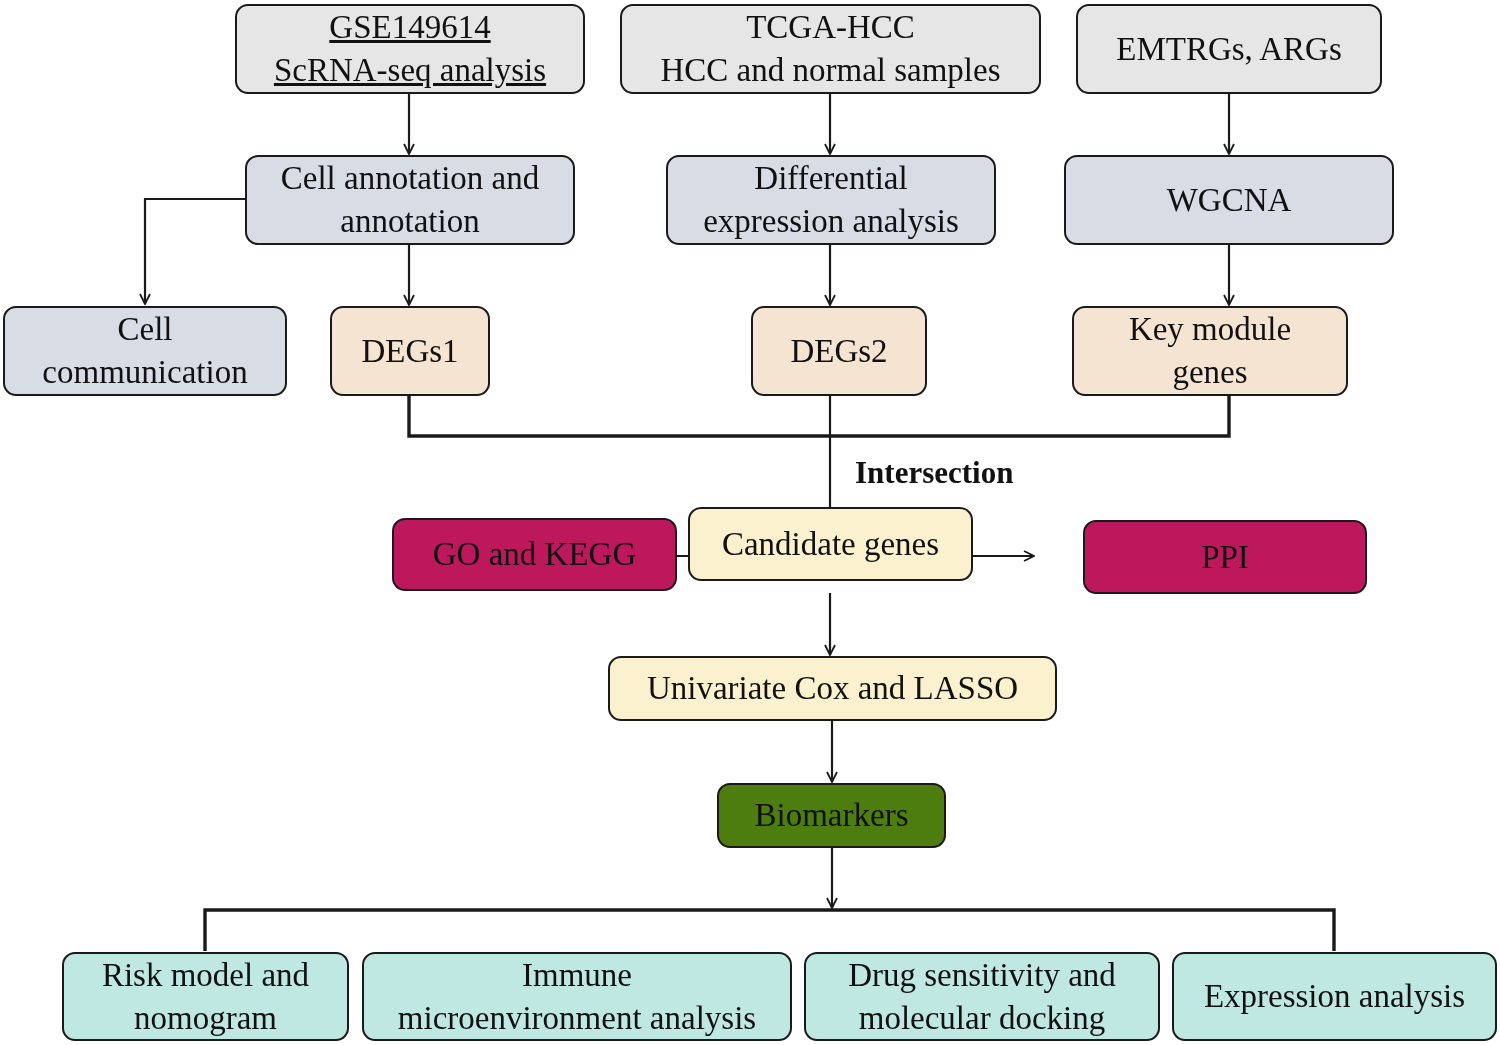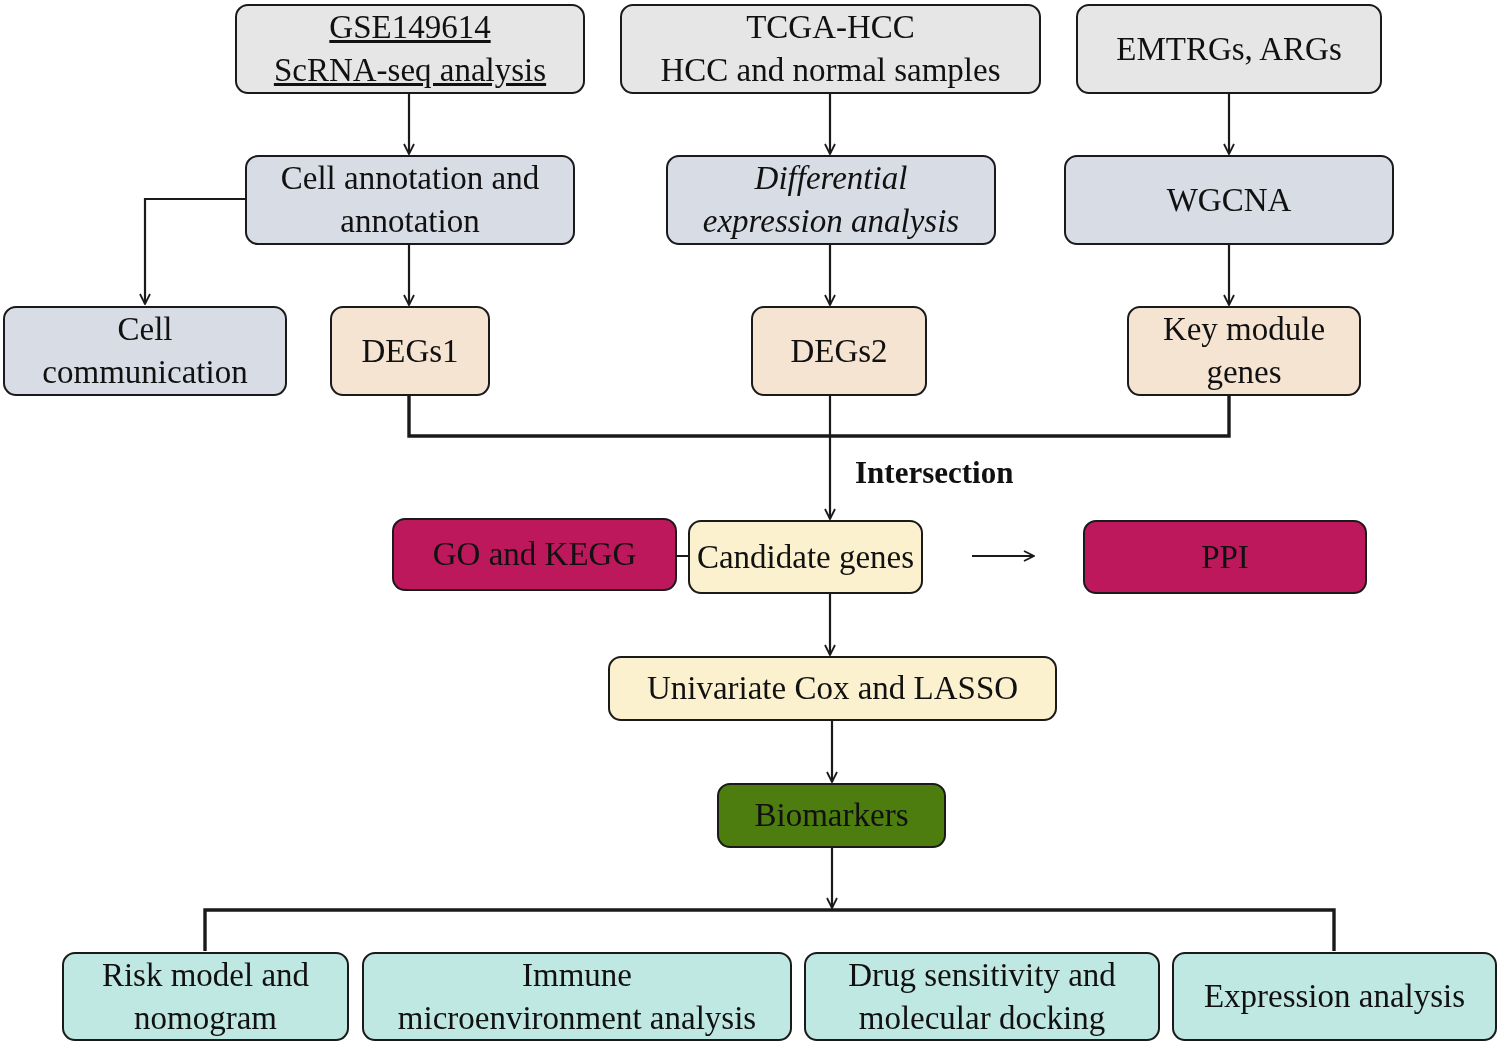--- a/index.html
+++ b/index.html
@@ -61,21 +61,21 @@
 <div class="node gray" style="left:1076px;top:4px;width:306px;height:90px;">
   <div>EMTRGs, ARGs</div>
 </div>
 
 <div class="node slate" style="left:245px;top:155px;width:330px;height:90px;">
   <div>
       <div>Cell annotation and</div>
       <div>annotation</div>
     </div>
 </div>
-<div class="node slate" style="left:666px;top:155px;width:330px;height:90px;font-style:italic;">
+<div class="node slate" style="left:666px;top:155px;width:330px;height:90px;">
   <div>
       <div>Differential</div>
       <div>expression analysis</div>
     </div>
 </div>
 <div class="node slate" style="left:1064px;top:155px;width:330px;height:90px;">
   <div>WGCNA</div>
 </div>
 
 <div class="node slate" style="left:3px;top:306px;width:284px;height:90px;">
@@ -83,33 +83,33 @@
       <div>Cell</div>
       <div>communication</div>
     </div>
 </div>
 <div class="node peach" style="left:330px;top:306px;width:160px;height:90px;">
   <div>DEGs1</div>
 </div>
 <div class="node peach" style="left:751px;top:306px;width:176px;height:90px;">
   <div>DEGs2</div>
 </div>
-<div class="node peach" style="left:1127px;top:306px;width:234px;height:90px;">
+<div class="node peach" style="left:1072px;top:306px;width:276px;height:90px;">
   <div>
       <div>Key module</div>
       <div>genes</div>
     </div>
 </div>
 
 <div class="label" style="left:855px;top:455px;">Intersection</div>
 
 <div class="node green" style="left:344px;top:518px;width:285px;height:73px;">
   <div>GO and KEGG</div>
 </div>
-<div class="node yellow" style="left:688px;top:520px;width:235px;height:74px;justify-content:center;">
+<div class="node yellow" style="left:688px;top:507px;width:285px;height:74px;justify-content:center;">
   <div>Candidate genes</div>
 </div>
 <div class="node green" style="left:1035px;top:520px;width:284px;height:74px;">
   <div>PPI</div>
 </div>
 
 <div class="node yellow" style="left:608px;top:656px;width:449px;height:65px;">
   <div>Univariate Cox and LASSO</div>
 </div>
 

